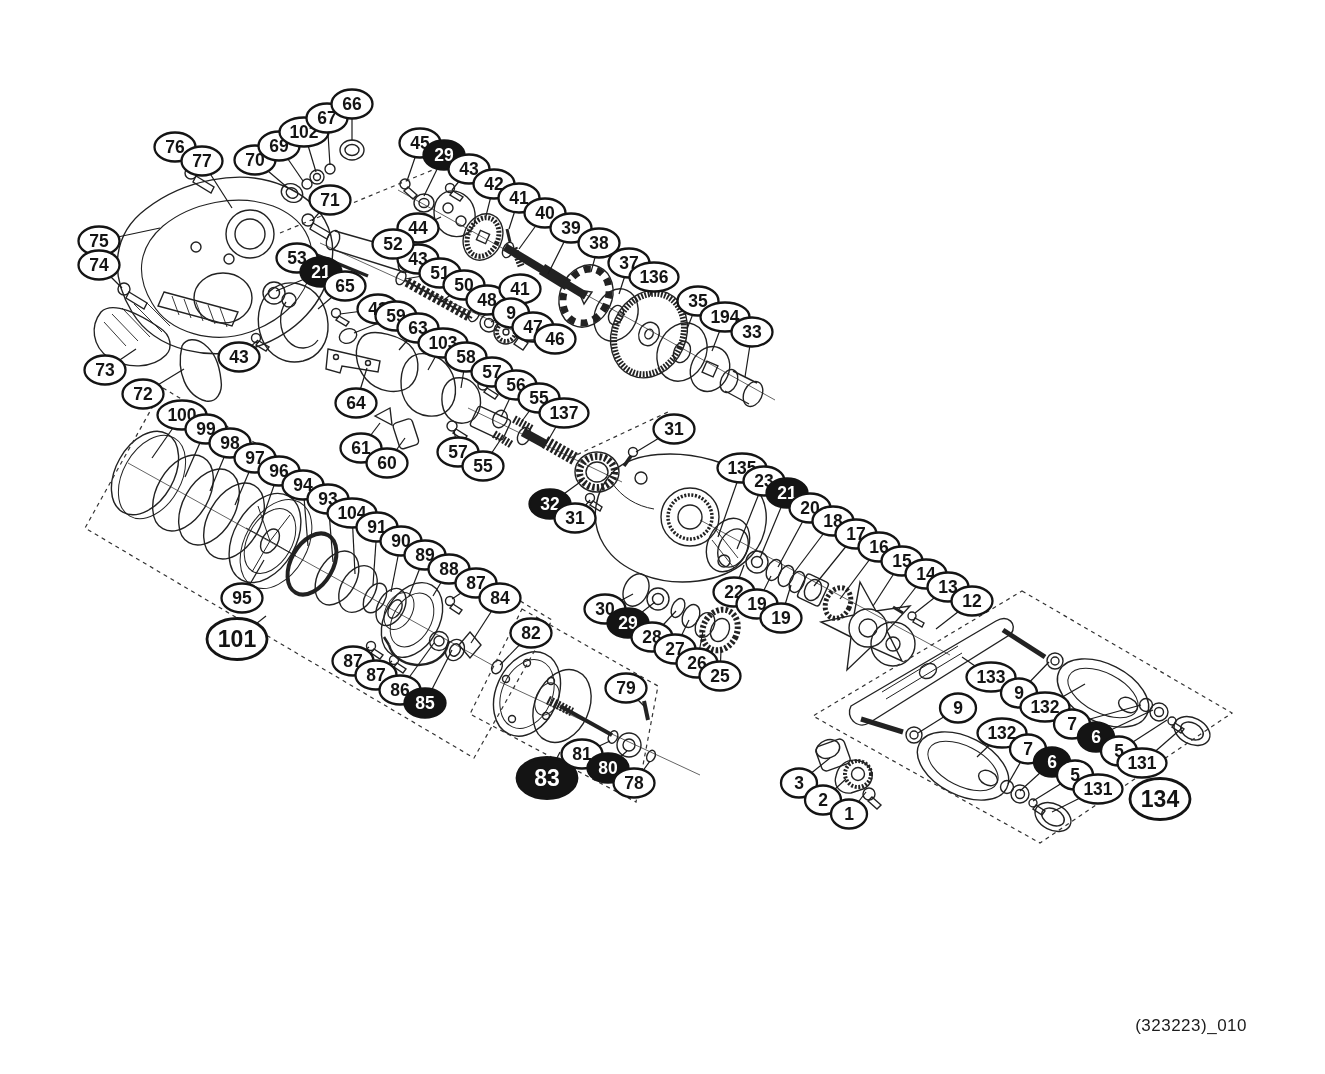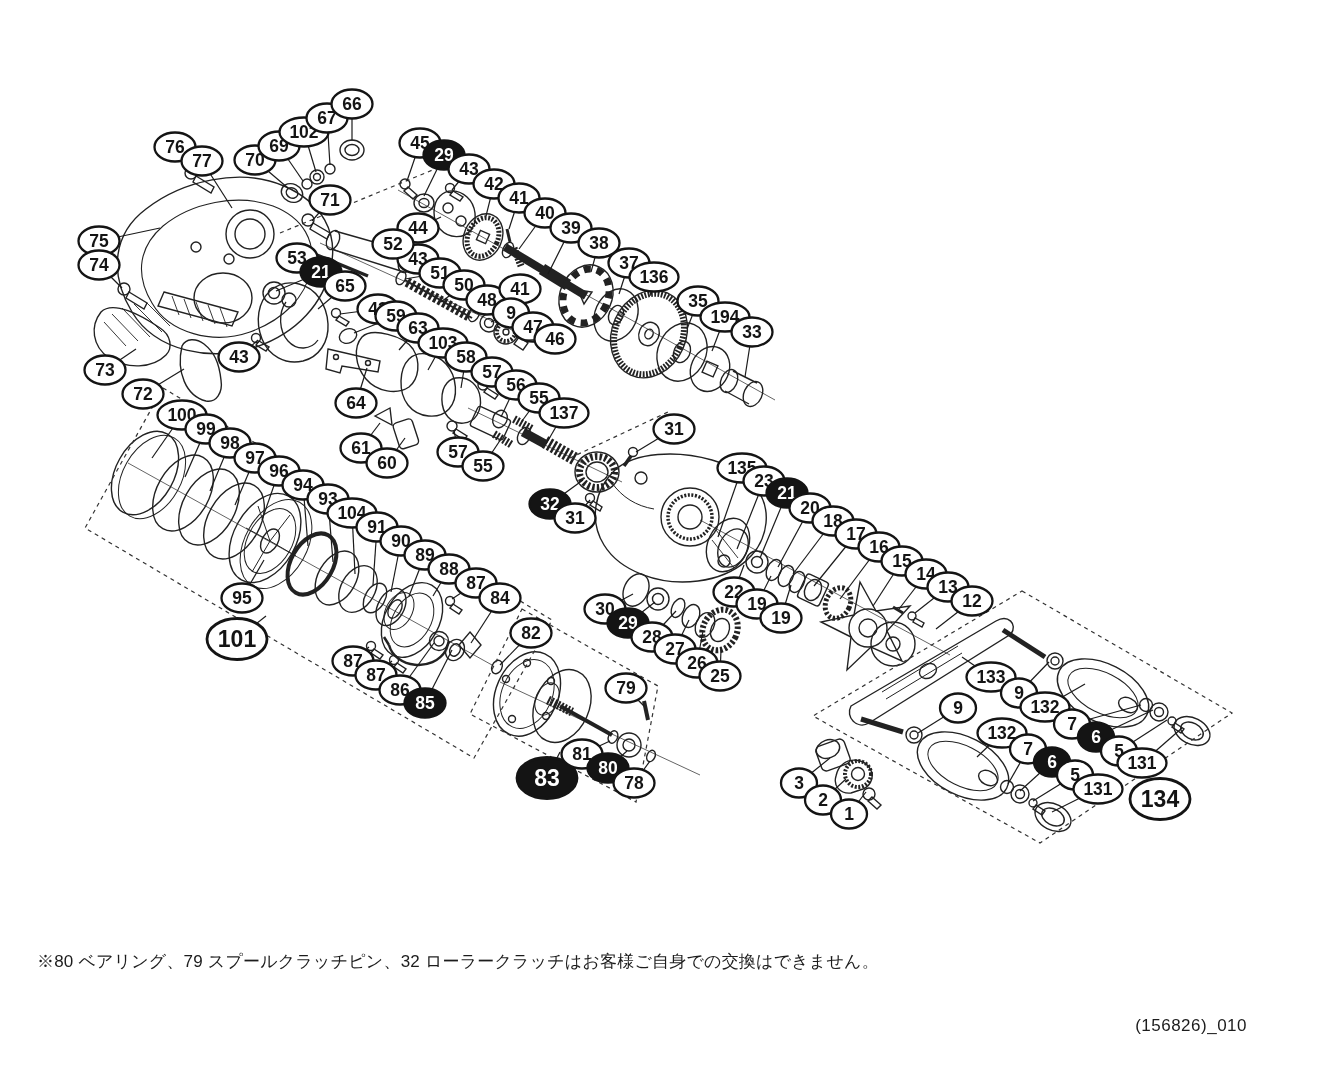--- a/index.html
+++ b/index.html
@@ -906,22 +906,21 @@
         <g>
           <line x1="849" y1="814" x2="866" y2="792" stroke="#1b1b1b" stroke-width="1.2"></line>
           <ellipse cx="849" cy="814" rx="18" ry="14.5" fill="#ffffff" stroke="#141414" stroke-width="2.3"></ellipse>
           <text x="849" y="820" text-anchor="middle" font-size="17.5" font-weight="bold" font-family="&quot;Liberation Sans&quot;, sans-serif" fill="#141414">1</text>
         </g>
       </g>
 </svg>
 
 <div class="notes">
   <div class="note-block">
-    <div>※80 ベアリング、79 スプールクラッチピン、32 ローラークラッチはお客様ご自身での交換はできません。</div>
     
   </div>
   
   
 </div>
 
-<div class="doc-code">(156826)_010</div>
+<div class="doc-code">(323223)_010</div>
 
 </div>
 
 </body></html>

